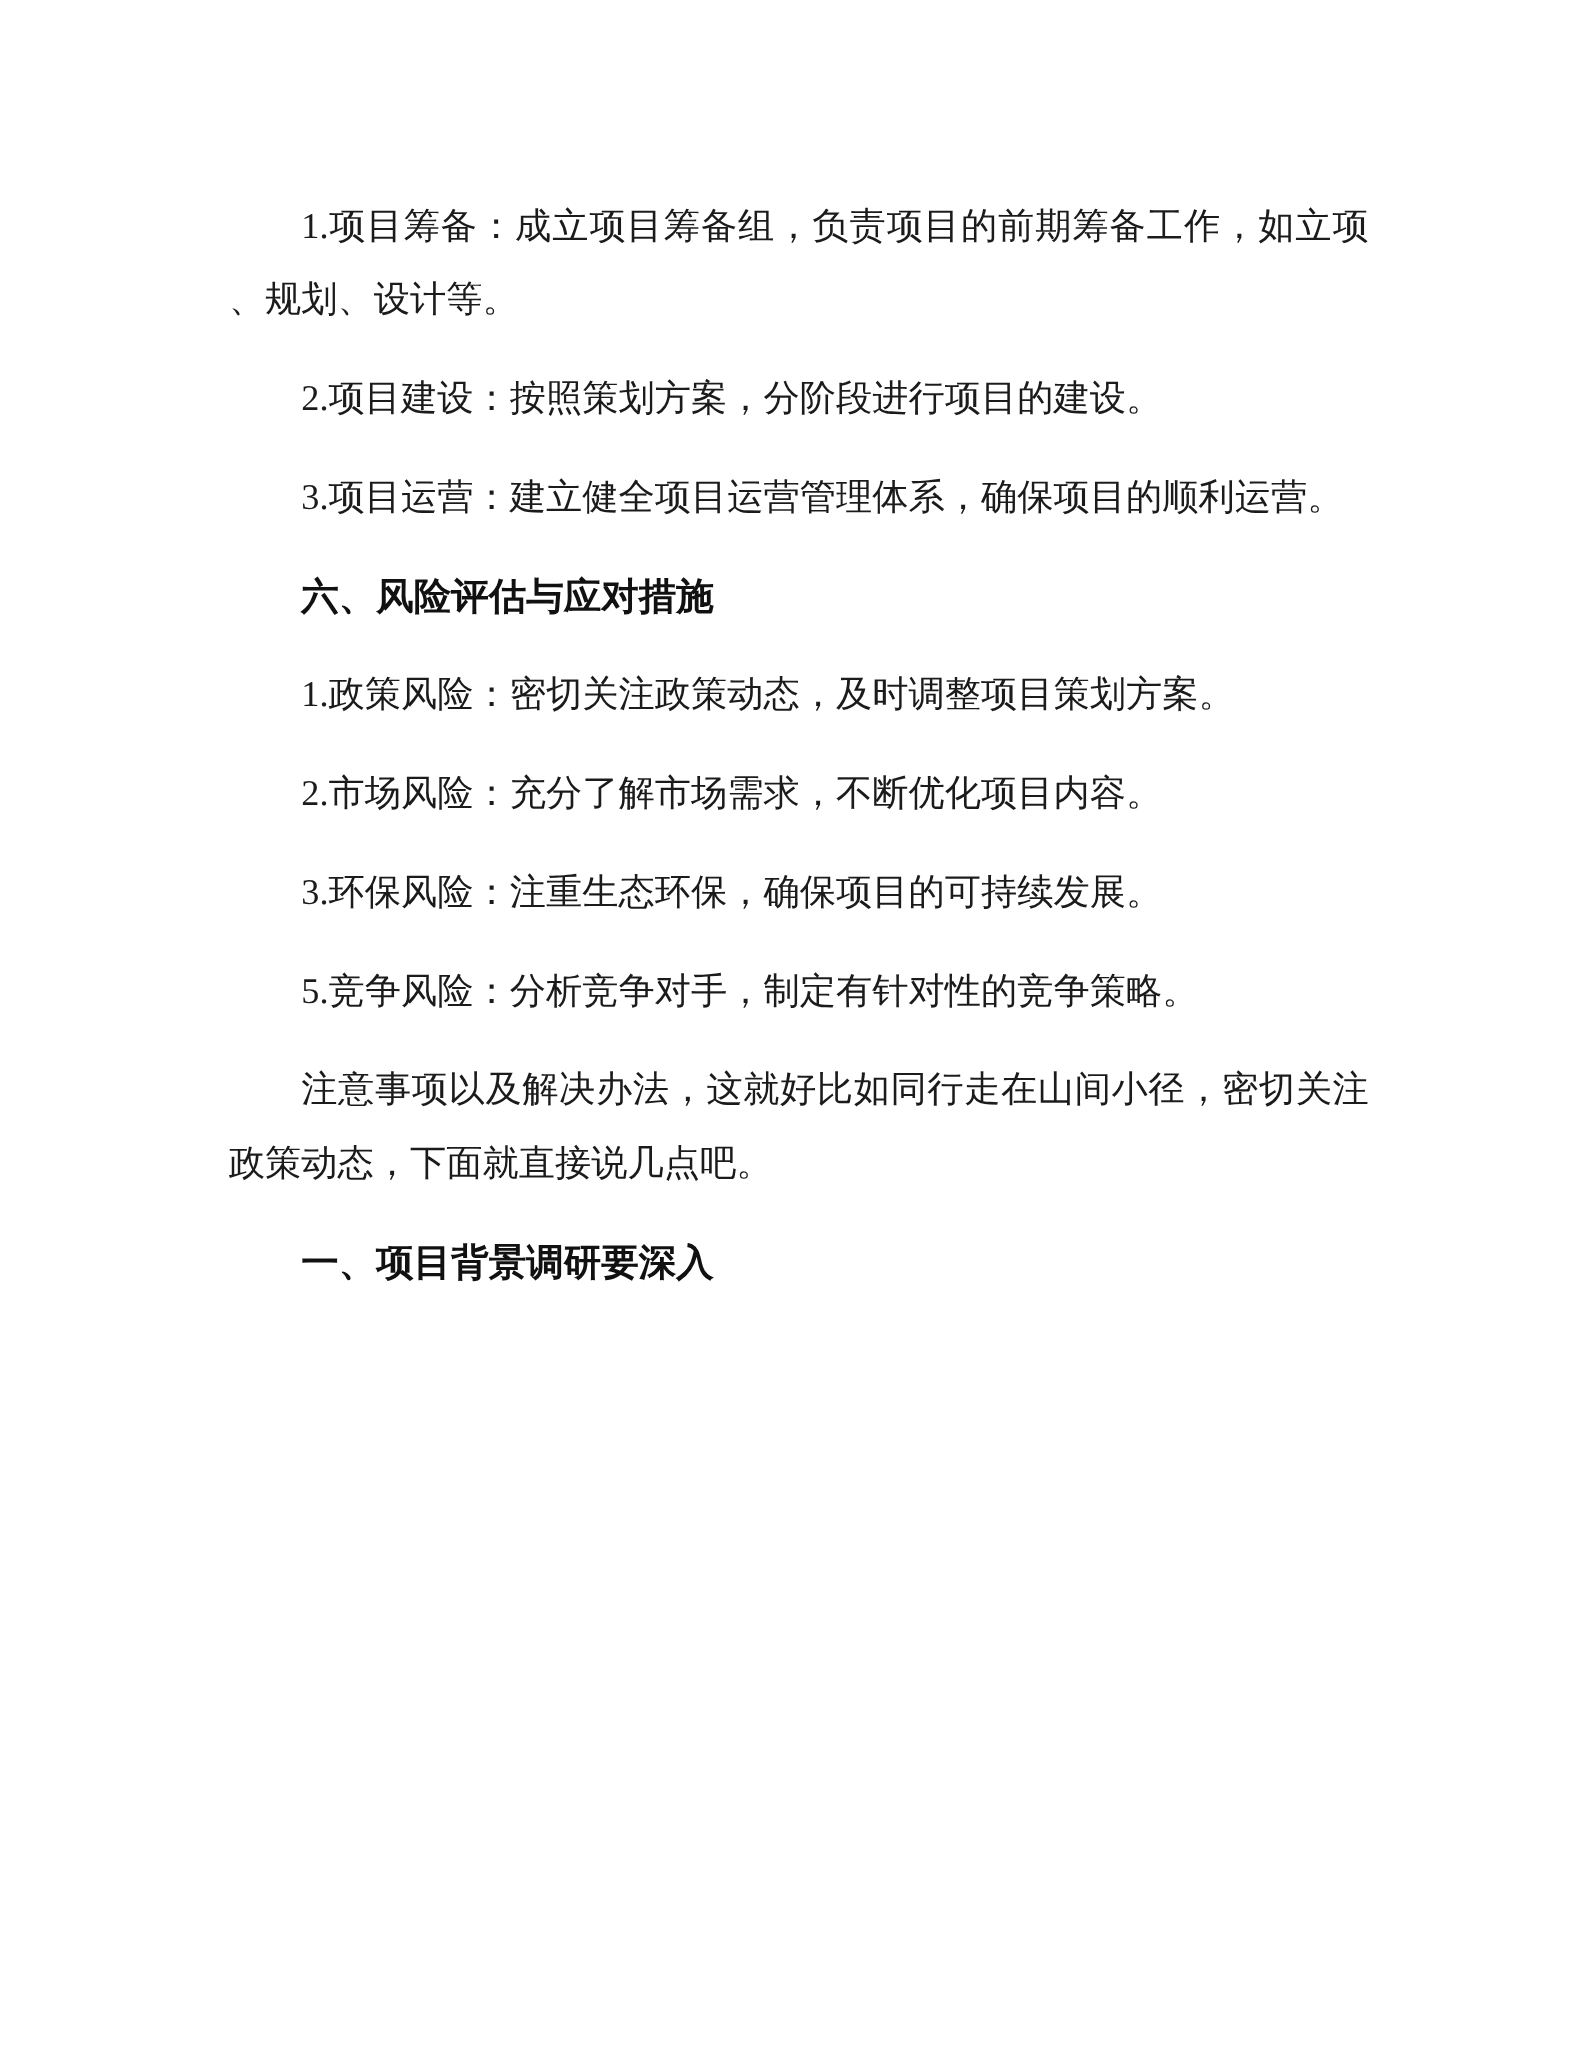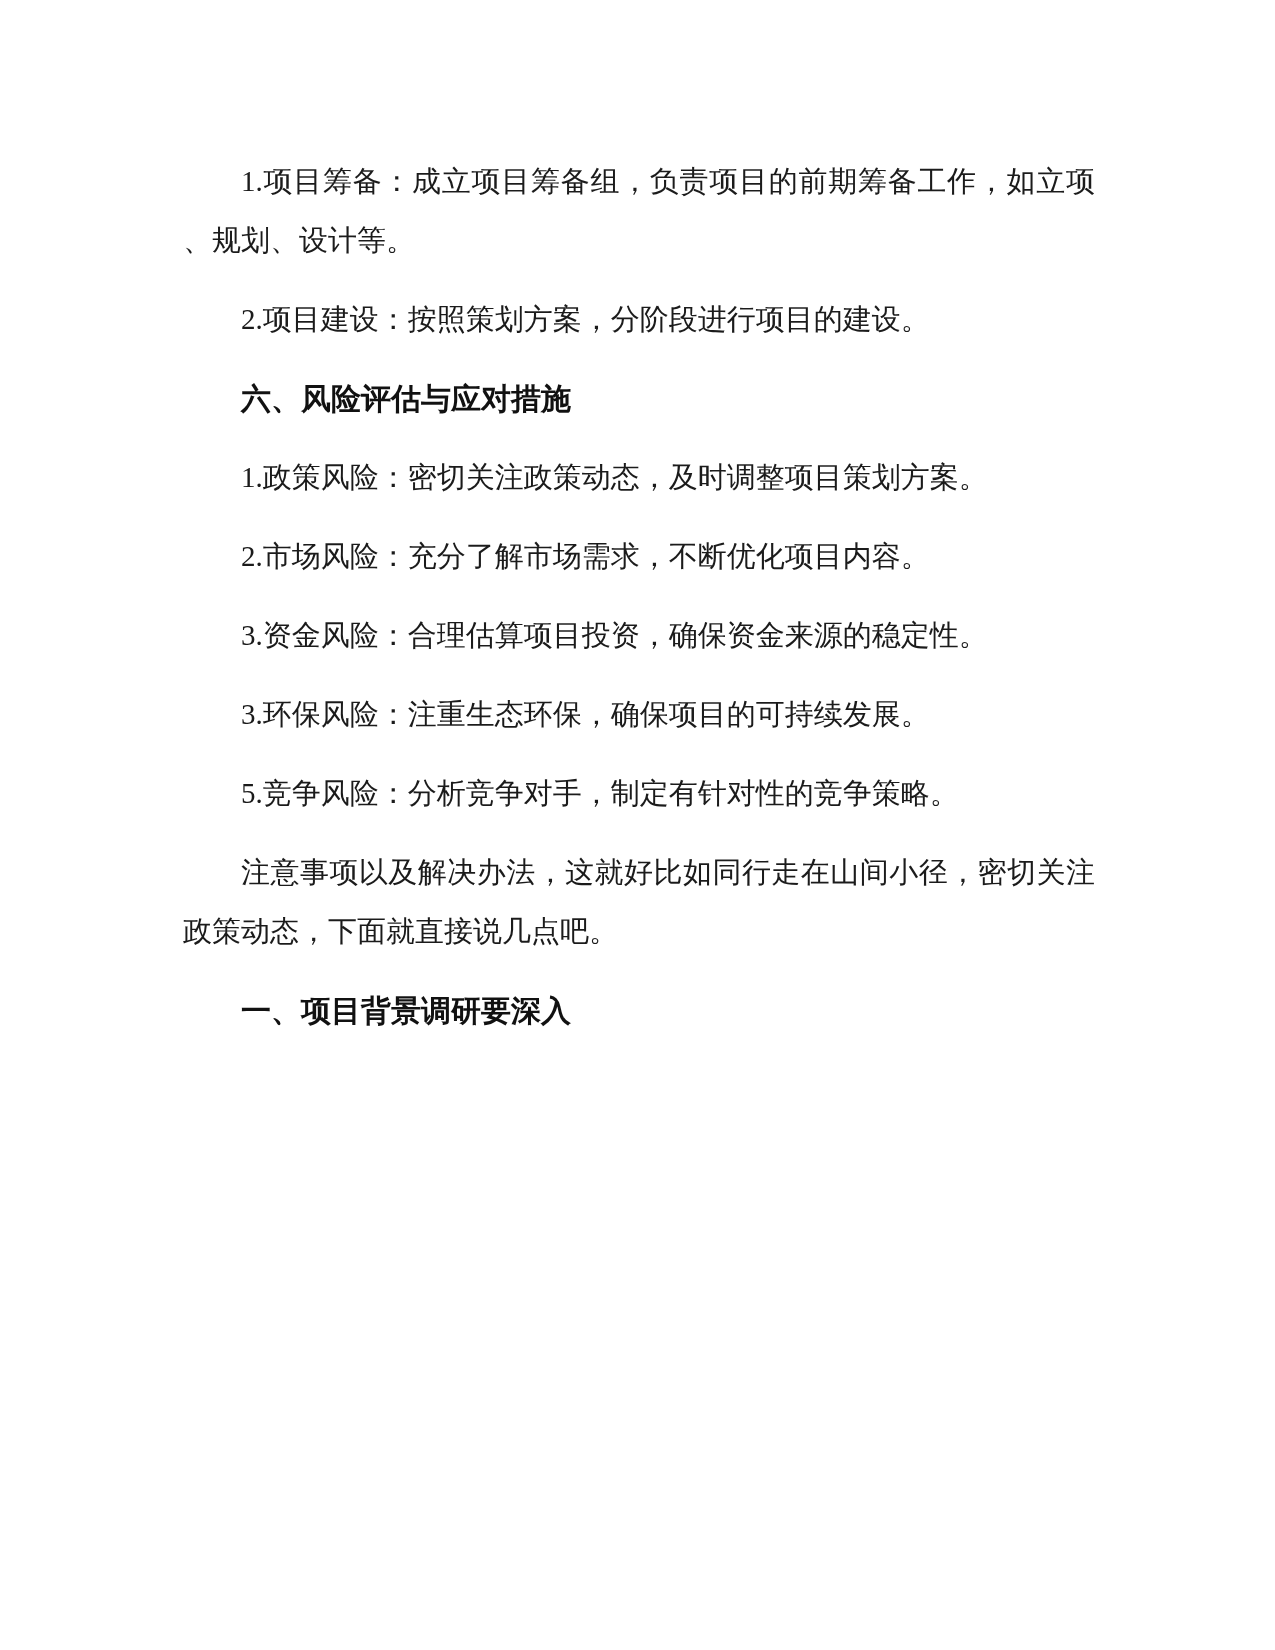--- a/index.html
+++ b/index.html
@@ -39,22 +39,22 @@
     color: #111111;
   }
 </style>
 </head>
 <body>
 
 <div class="page">
   <div class="content">
       <p class="paragraph">1.项目筹备：成立项目筹备组，负责项目的前期筹备工作，如立项、规划、设计等。</p>
       <p class="paragraph">2.项目建设：按照策划方案，分阶段进行项目的建设。</p>
+      <p class="paragraph">3.项目运营：建立健全项目运营管理体系，确保项目的顺利运营。</p>
       <h2 class="heading">六、风险评估与应对措施</h2>
       <p class="paragraph">1.政策风险：密切关注政策动态，及时调整项目策划方案。</p>
       <p class="paragraph">2.市场风险：充分了解市场需求，不断优化项目内容。</p>
-      <p class="paragraph">3.资金风险：合理估算项目投资，确保资金来源的稳定性。</p>
       <p class="paragraph">3.环保风险：注重生态环保，确保项目的可持续发展。</p>
       <p class="paragraph">5.竞争风险：分析竞争对手，制定有针对性的竞争策略。</p>
       <p class="paragraph">注意事项以及解决办法，这就好比如同行走在山间小径，密切关注政策动态，下面就直接说几点吧。</p>
       <h2 class="heading">一、项目背景调研要深入</h2>
     </div>
 </div>
 
 </body></html>

